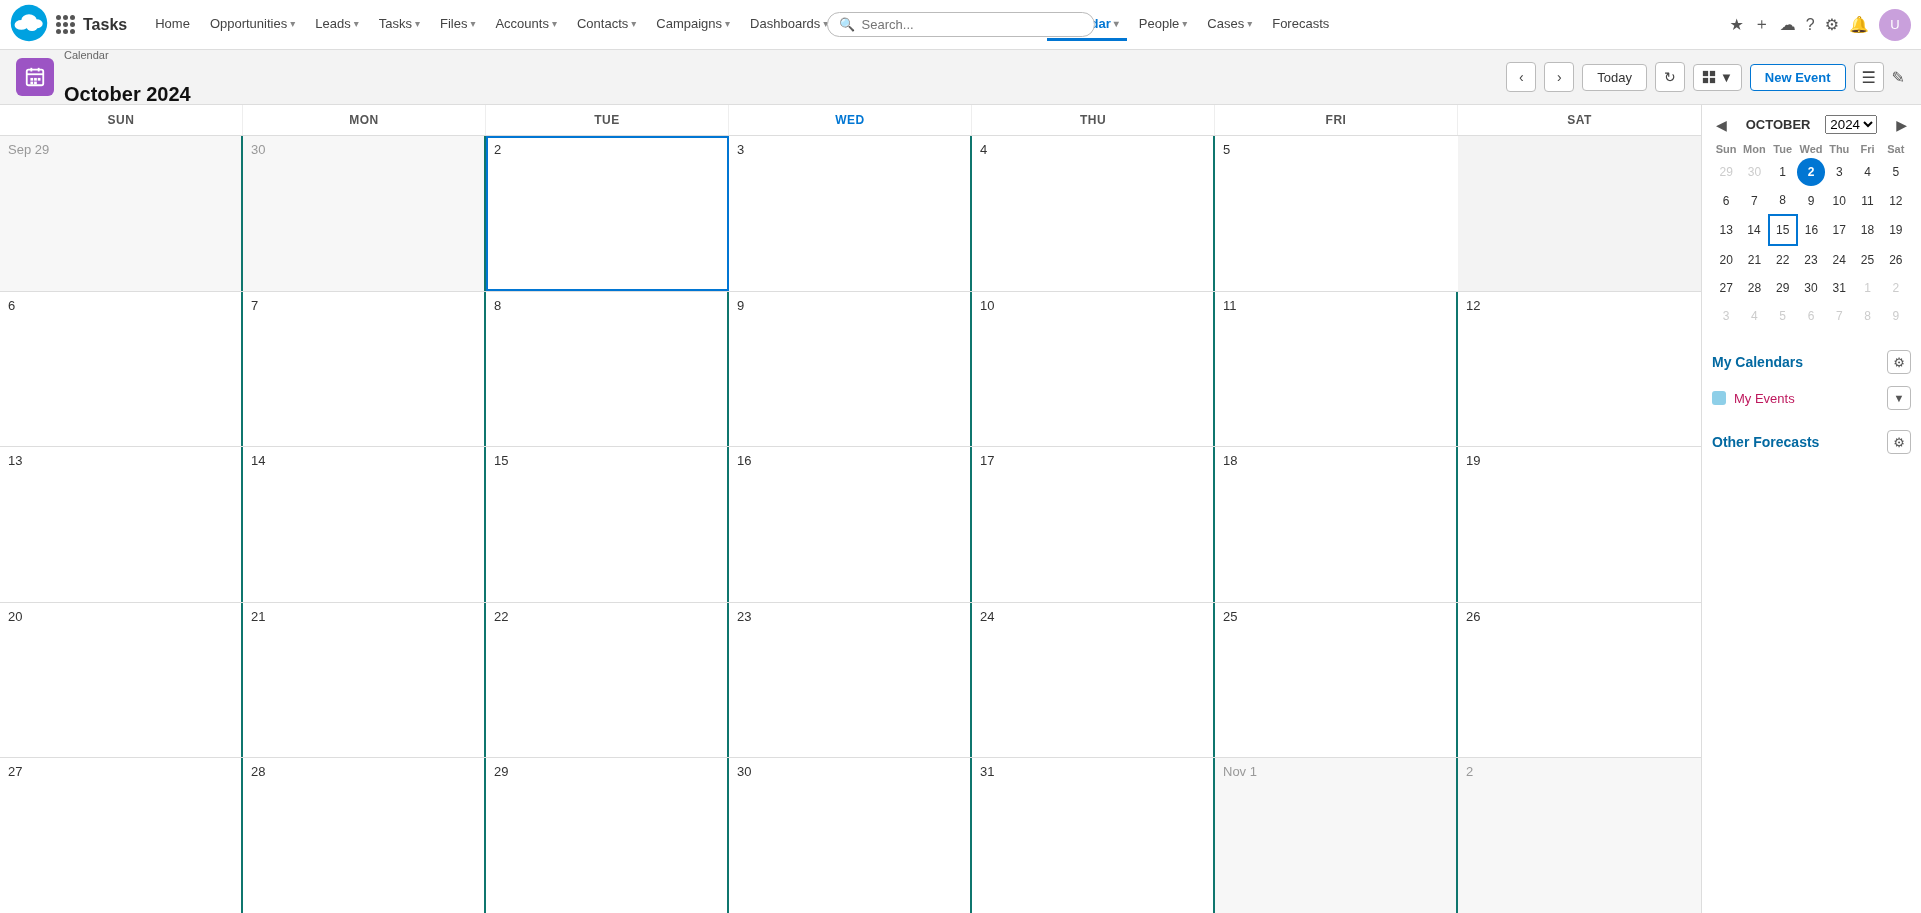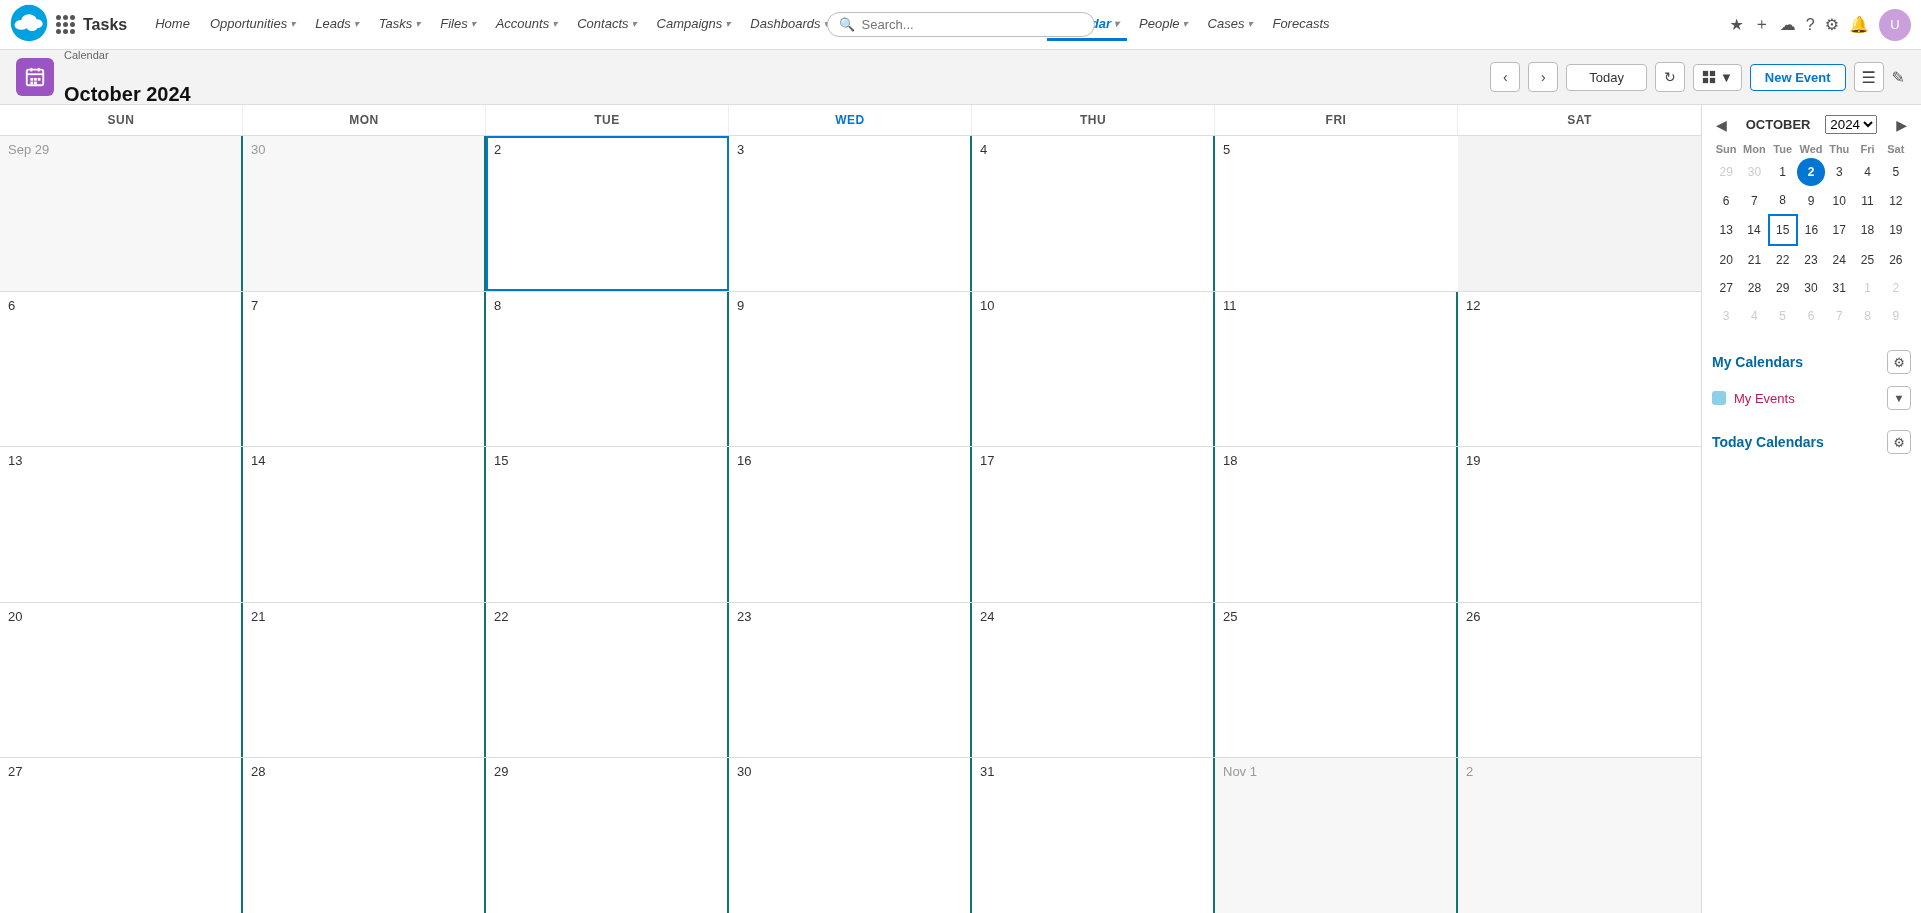--- a/index.html
+++ b/index.html
@@ -18,21 +18,20 @@
       background: #fff; margin: 0 auto; position: absolute; left: 50%; transform: translateX(-50%);
     }
     .topbar-search input {
       border: none; outline: none; font-size: 13px; width: 220px; background: transparent;
     }
     .topbar-nav { display: flex; align-items: center; gap: 4px; flex: 1; }
     .nav-item {
       display: flex; align-items: center; padding: 0 8px; height: 33px;
       cursor: pointer; font-size: 13px; color: #444; white-space: nowrap;
       border-bottom: 3px solid transparent;
-      font-style: italic;
     }
     .nav-item.active { border-bottom: 3px solid #0176d3; color: #0176d3; font-weight: 600; }
     .nav-chevron { font-size: 10px; margin-left: 3px; color: #888; }
     .topbar-icons { display: flex; align-items: center; gap: 10px; margin-left: auto; padding-left: 10px; }
     .topbar-icon { font-size: 16px; color: #555; cursor: pointer; }
     .avatar { width: 32px; height: 32px; border-radius: 50%; background: #c9a0dc; display: flex; align-items: center; justify-content: center; color: #fff; font-size: 13px; cursor: pointer; }
 
     
     .subheader {
       display: flex; align-items: center; justify-content: space-between;
@@ -48,21 +47,21 @@
     .subheader-label { font-size: 11px; color: #666; }
     .subheader-title { font-size: 20px; font-weight: bold; color: #111; margin-top: 22px; }
     .subheader-right { display: flex; align-items: center; gap: 8px; }
     .btn-icon {
       width: 30px; height: 30px; border: 1px solid #bbb; border-radius: 4px;
       background: #fff; cursor: pointer; display: flex; align-items: center; justify-content: center;
       font-size: 14px; color: #444;
     }
     .btn-today {
       border: 1px solid #bbb; border-radius: 4px; background: #fff;
-      padding: 5px 22px; cursor: pointer; font-size: 13px; color: #333;
+      padding: 5px 14px; cursor: pointer; font-size: 13px; color: #333;
     }
     .btn-new-event {
       border: 1px solid #0176d3; border-radius: 4px; background: #fff;
       padding: 5px 14px; cursor: pointer; font-size: 13px; color: #0176d3; font-weight: 600;
     }
     .btn-view-menu {
       border: 1px solid #bbb; border-radius: 4px; background: #fff;
       padding: 5px 8px; cursor: pointer; font-size: 13px; color: #444; display: flex; align-items: center; gap: 4px;
     }
     .btn-list-view {
@@ -410,17 +409,17 @@
     </div>
     <div class="cal-item-row">
       <div class="cal-item-left">
         <div class="cal-color-box" style="background:#8ecfe8;"></div>
         <span class="cal-item-name">My Events</span>
       </div>
       <div class="cal-item-chevron">▼</div>
     </div>
 
     <div class="cal-section-header" style="margin-top:16px;">
-      <span class="cal-section-title">Today Calendars</span>
+      <span class="cal-section-title">Other Forecasts</span>
       <div class="cal-section-gear">⚙</div>
     </div>
   </div>
 </div>
 
 </body></html>

